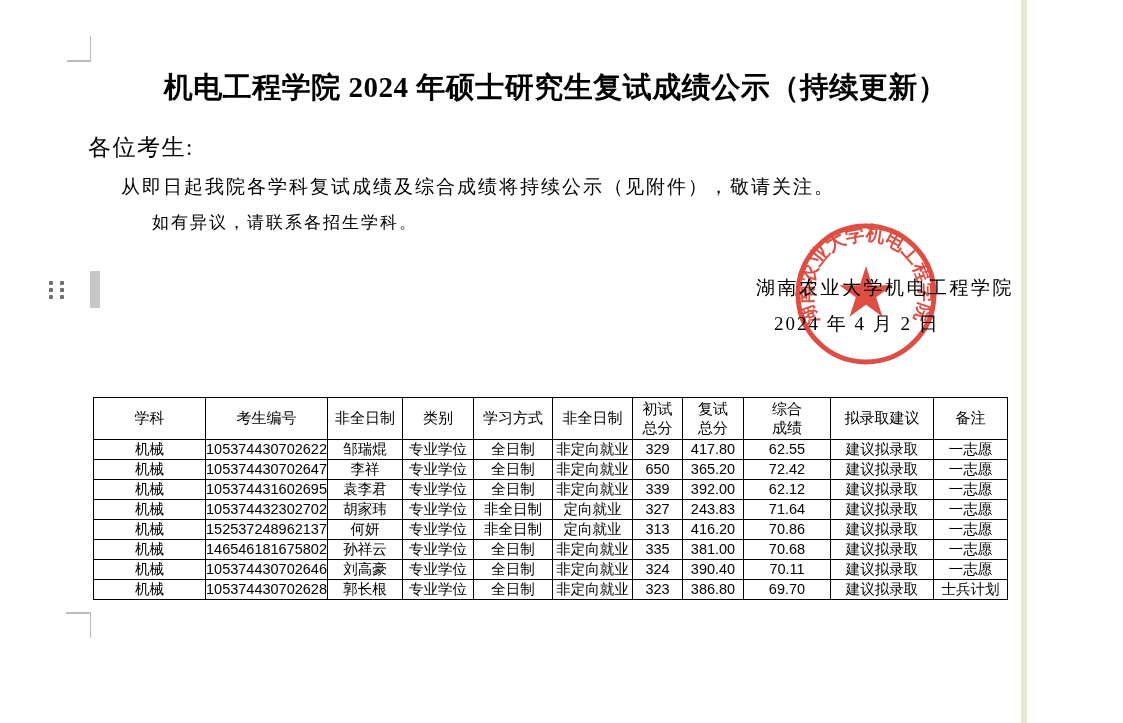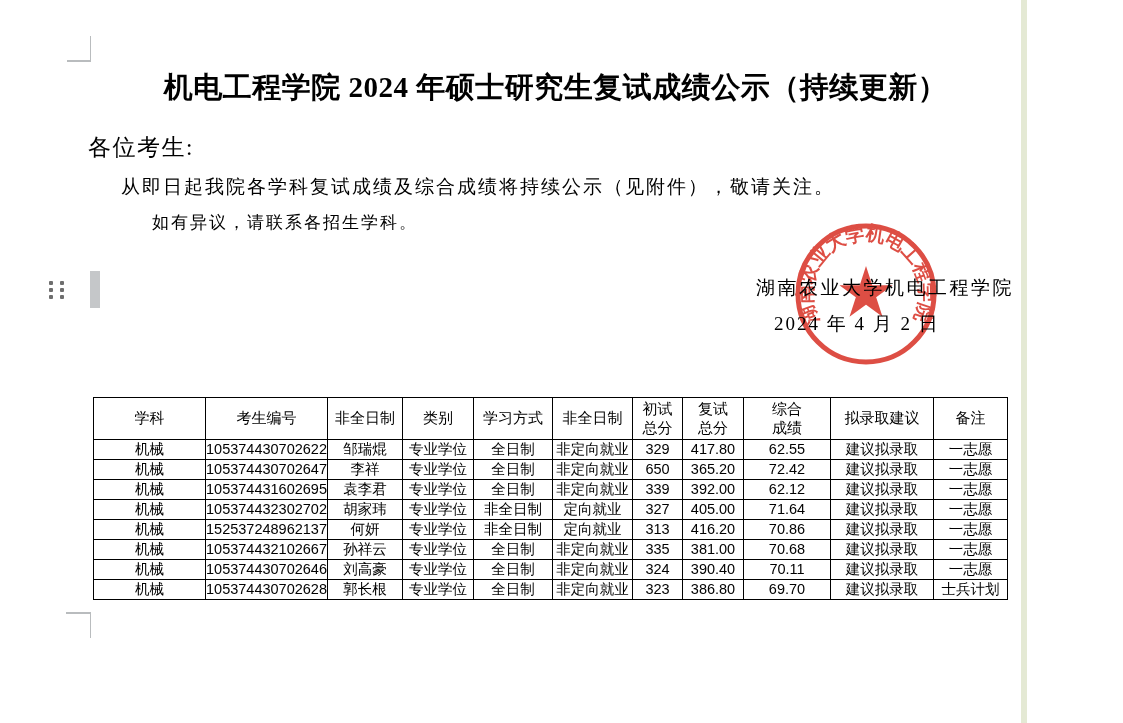--- a/index.html
+++ b/index.html
@@ -166,41 +166,41 @@
           <td>一志愿</td>
         </tr>
         <tr>
           <td>机械</td>
           <td>105374432302702</td>
           <td>胡家玮</td>
           <td>专业学位</td>
           <td>非全日制</td>
           <td>定向就业</td>
           <td>327</td>
-          <td>405.00</td>
+          <td>243.83</td>
           <td>71.64</td>
           <td>建议拟录取</td>
           <td>一志愿</td>
         </tr>
         <tr>
           <td>机械</td>
           <td>152537248962137</td>
           <td>何妍</td>
           <td>专业学位</td>
           <td>非全日制</td>
           <td>定向就业</td>
           <td>313</td>
           <td>416.20</td>
           <td>70.86</td>
           <td>建议拟录取</td>
           <td>一志愿</td>
         </tr>
         <tr>
           <td>机械</td>
-          <td>105374432102667</td>
+          <td>146546181675802</td>
           <td>孙祥云</td>
           <td>专业学位</td>
           <td>全日制</td>
           <td>非定向就业</td>
           <td>335</td>
           <td>381.00</td>
           <td>70.68</td>
           <td>建议拟录取</td>
           <td>一志愿</td>
         </tr>

